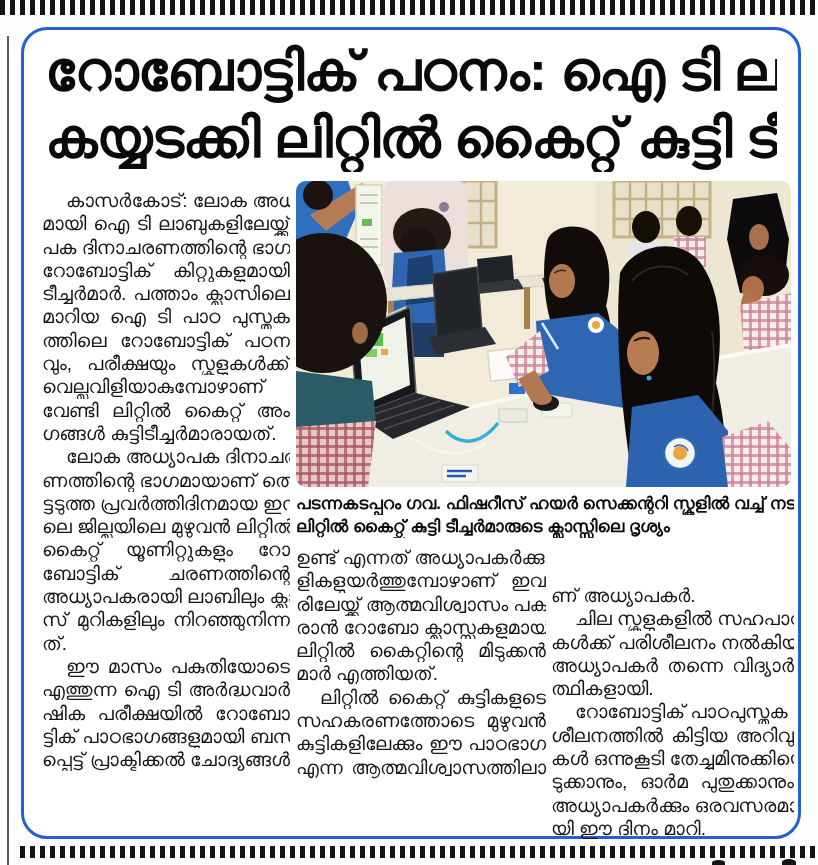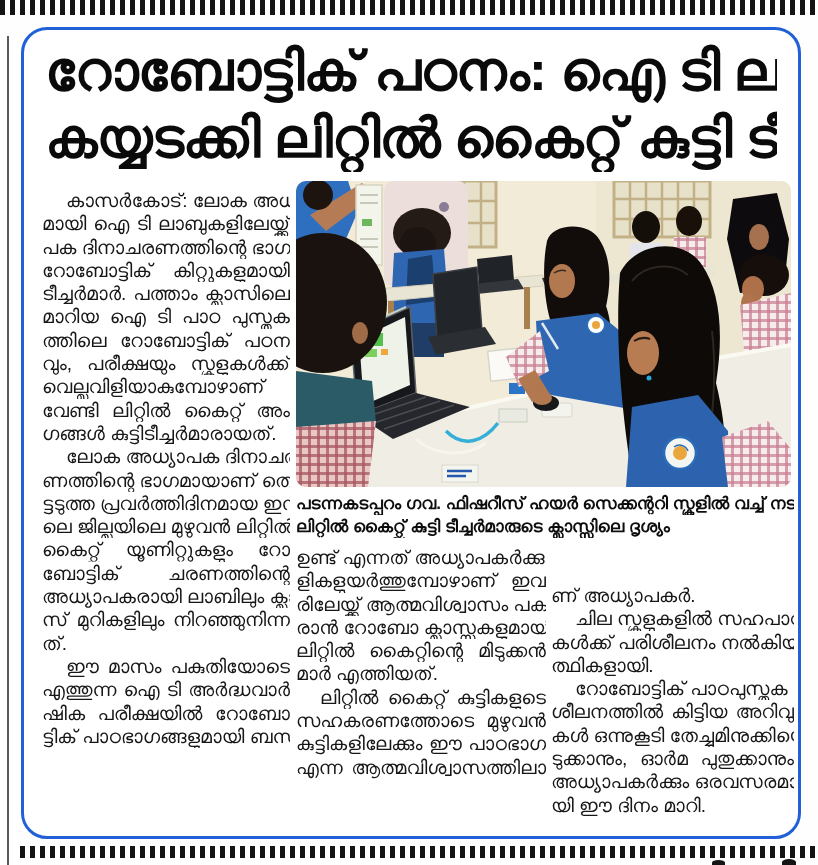--- a/index.html
+++ b/index.html
@@ -67,20 +67,21 @@
       <div class="bodyline">ലെ ജില്ലയിലെ മുഴുവൻ ലിറ്റിൽ</div>
       <div class="bodyline">കൈറ്റ്സ് യൂണിറ്റുകളും റോ</div>
       <div class="bodyline">ബോട്ടിക്  ചരണത്തിന്റെ</div>
       <div class="bodyline">അധ്യാപകരായി ലാബിലും ക്ലാ</div>
       <div class="bodyline">സ് മുറികളിലും നിറഞ്ഞുനിന്ന</div>
       <div class="bodyline end">ത്.</div>
       <div class="bodyline ind">ഈ മാസം പകുതിയോടെ</div>
       <div class="bodyline">എത്തുന്ന ഐ ടി അർദ്ധവാർ</div>
       <div class="bodyline">ഷിക പരീക്ഷയിൽ റോബോ</div>
       <div class="bodyline">ട്ടിക് പാഠഭാഗങ്ങളുമായി ബന്ധ</div>
+      <div class="bodyline">പ്പെട്ട് പ്രാക്ടിക്കൽ ചോദ്യങ്ങൾ</div>
     </div>
 
   <figure class="photo">
     <svg viewBox="0 0 495 306" preserveAspectRatio="none">
       <defs>
         <pattern id="chk" width="9" height="9" patternUnits="userSpaceOnUse">
           <rect width="9" height="9" fill="#f6ecec"></rect>
           <rect x="0" y="3" width="9" height="3" fill="#c97e92" opacity="0.7"></rect>
           <rect x="3" y="0" width="3" height="9" fill="#c97e92" opacity="0.7"></rect>
         </pattern>
@@ -246,20 +247,21 @@
       <div class="bodyline end">മാർ എത്തിയത്.</div>
       <div class="bodyline ind">ലിറ്റിൽ കൈറ്റ്സ് കുട്ടികളുടെ</div>
       <div class="bodyline">സഹകരണത്തോടെ മുഴുവൻ</div>
       <div class="bodyline">കുട്ടികളിലേക്കും ഈ പാഠഭാഗ</div>
       <div class="bodyline">എന്ന ആത്മവിശ്വാസത്തിലാ</div>
     </div>
   <div class="col col3">
       <div class="bodyline end">ണ് അധ്യാപകർ.</div>
       <div class="bodyline ind">ചില സ്കൂളുകളിൽ സഹപാഠി</div>
       <div class="bodyline">കൾക്ക് പരിശീലനം നൽകിയ</div>
+      <div class="bodyline">അധ്യാപകർ തന്നെ വിദ്യാർ</div>
       <div class="bodyline end">ത്ഥികളായി.</div>
       <div class="bodyline ind">റോബോട്ടിക് പാഠപുസ്തക പരി</div>
       <div class="bodyline">ശീലനത്തിൽ കിട്ടിയ അറിവു</div>
       <div class="bodyline">കൾ ഒന്നുകൂടി തേച്ചുമിനുക്കിയെ</div>
       <div class="bodyline">ടുക്കാനും, ഓർമ പുതുക്കാനും</div>
       <div class="bodyline">അധ്യാപകർക്കും ഒരവസരമാ</div>
       <div class="bodyline end">യി ഈ ദിനം മാറി.</div>
     </div>
 
   <div class="tear bottom"></div>

